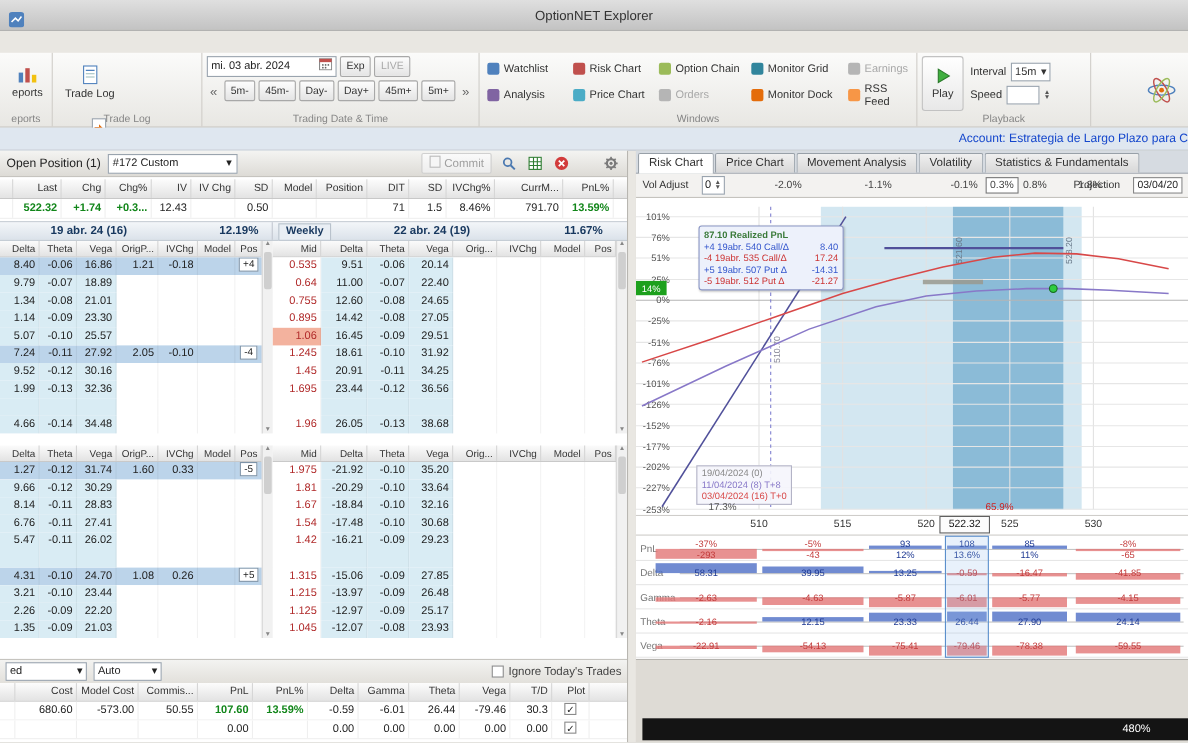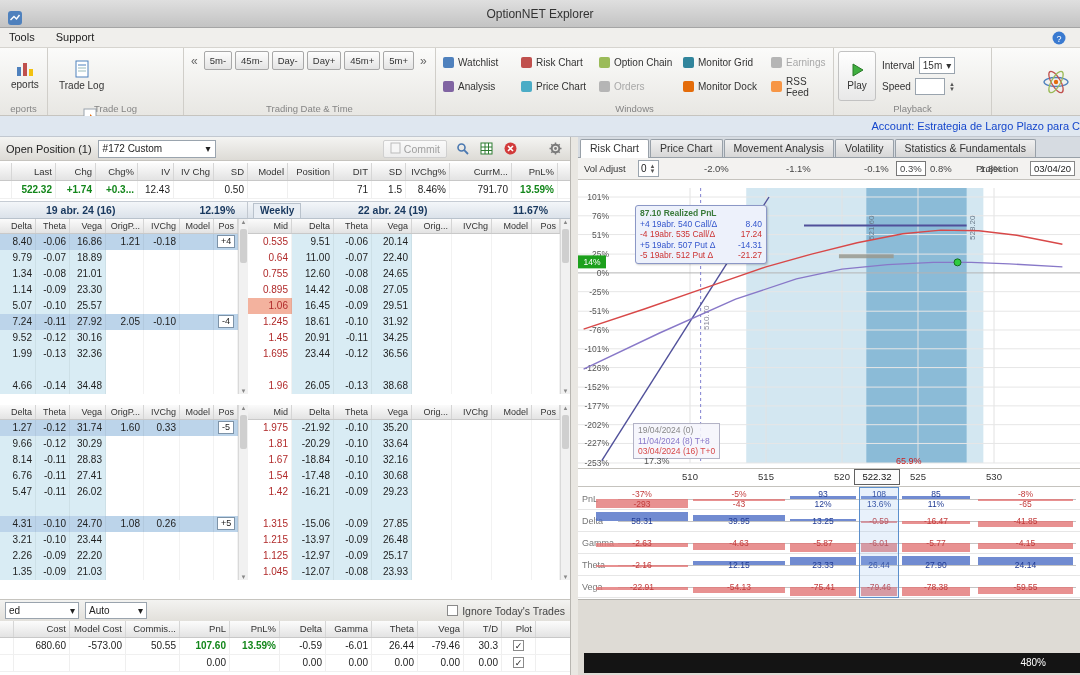--- a/index.html
+++ b/index.html
@@ -118,28 +118,20 @@
 <div class="app">
 
   <div class="titlebar">
     <span class="title-icon"><svg width="14" height="14">
           <rect x="0" y="0" width="14" height="14" rx="3" fill="#4f81bd"></rect>
           <path d="M2.5 9 L6 5.5 L8.5 8 L11.5 4" stroke="#fff" stroke-width="1.4" fill="none"></path>
         </svg></span>
     <span>OptionNET Explorer</span>
   </div>
 
-  <div class="menubar">
-    <span class="menu-item">Tools</span>
-    <span class="menu-item">Support</span>
-    <span class="help-btn"><svg width="14" height="14">
-          <circle cx="7" cy="7" r="6.5" fill="#3a7ad0"></circle>
-          <text x="7" y="10.5" font-size="9" fill="#fff" text-anchor="middle" font-family="Liberation Sans">?</text>
-        </svg></span>
-  </div>
 
   <div class="toolbar">
     <div class="tb-group" style="width:48px">
       <div class="big-btn">
         <span><svg width="18" height="16">
               <rect x="1" y="6" width="4" height="9" fill="#4f81bd"></rect>
               <rect x="7" y="2" width="4" height="13" fill="#c0504d"></rect>
               <rect x="13" y="8" width="4" height="7" fill="#f2c110"></rect>
             </svg></span>
         <span>eports</span>
@@ -162,20 +154,36 @@
               <rect x="2" y="1" width="12" height="16" fill="#fff" stroke="#9aa4ae"></rect>
               <path d="M4 10 L8 6 L8 8.5 L12 8.5 L12 11.5 L8 11.5 L8 14 Z" fill="#e46c0a" transform="rotate(180 8 10)"></path>
             </svg></span>
         <span>Commit Trade</span>
       </div>
       <div class="tb-label">Trade Log</div>
     </div>
 
     <div class="tb-group" style="width:252px">
       <div class="tb-rows">
+        <div class="tb-row">
+          <span class="date-input">
+            <span>mi. 03 abr. 2024</span>
+            <span><svg width="12" height="12">
+                  <rect x="0.5" y="1.5" width="11" height="10" fill="#fff" stroke="#888"></rect>
+                  <rect x="0.5" y="1.5" width="11" height="3" fill="#c0504d"></rect>
+                  <circle cx="3.5" cy="7" r="0.8" fill="#666"></circle>
+                  <circle cx="6" cy="7" r="0.8" fill="#666"></circle>
+                  <circle cx="8.5" cy="7" r="0.8" fill="#666"></circle>
+                  <circle cx="3.5" cy="9.5" r="0.8" fill="#666"></circle>
+                  <circle cx="6" cy="9.5" r="0.8" fill="#666"></circle>
+                </svg></span>
+          </span>
+          <span class="mini-btn">Exp</span>
+          <span class="mini-btn disabled">LIVE</span>
+        </div>
         <div class="tb-row" id="time-nav">
           <span class="nav-arrow">«</span>
         <span class="mini-btn">5m-</span>
             <span class="mini-btn">45m-</span>
             <span class="mini-btn">Day-</span>
             <span class="mini-btn">Day+</span>
             <span class="mini-btn">45m+</span>
             <span class="mini-btn">5m+</span>
             <span class="nav-arrow">»</span>
           </div>

